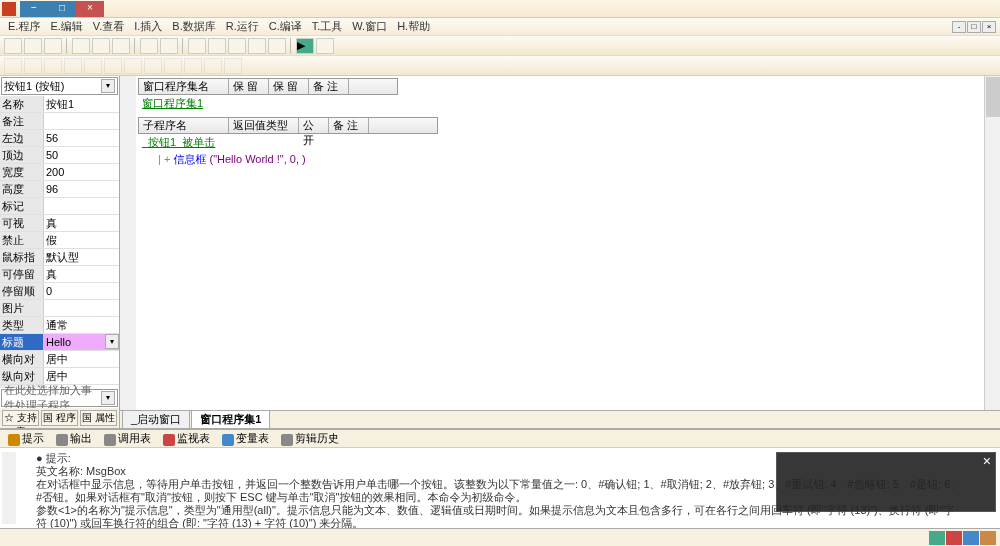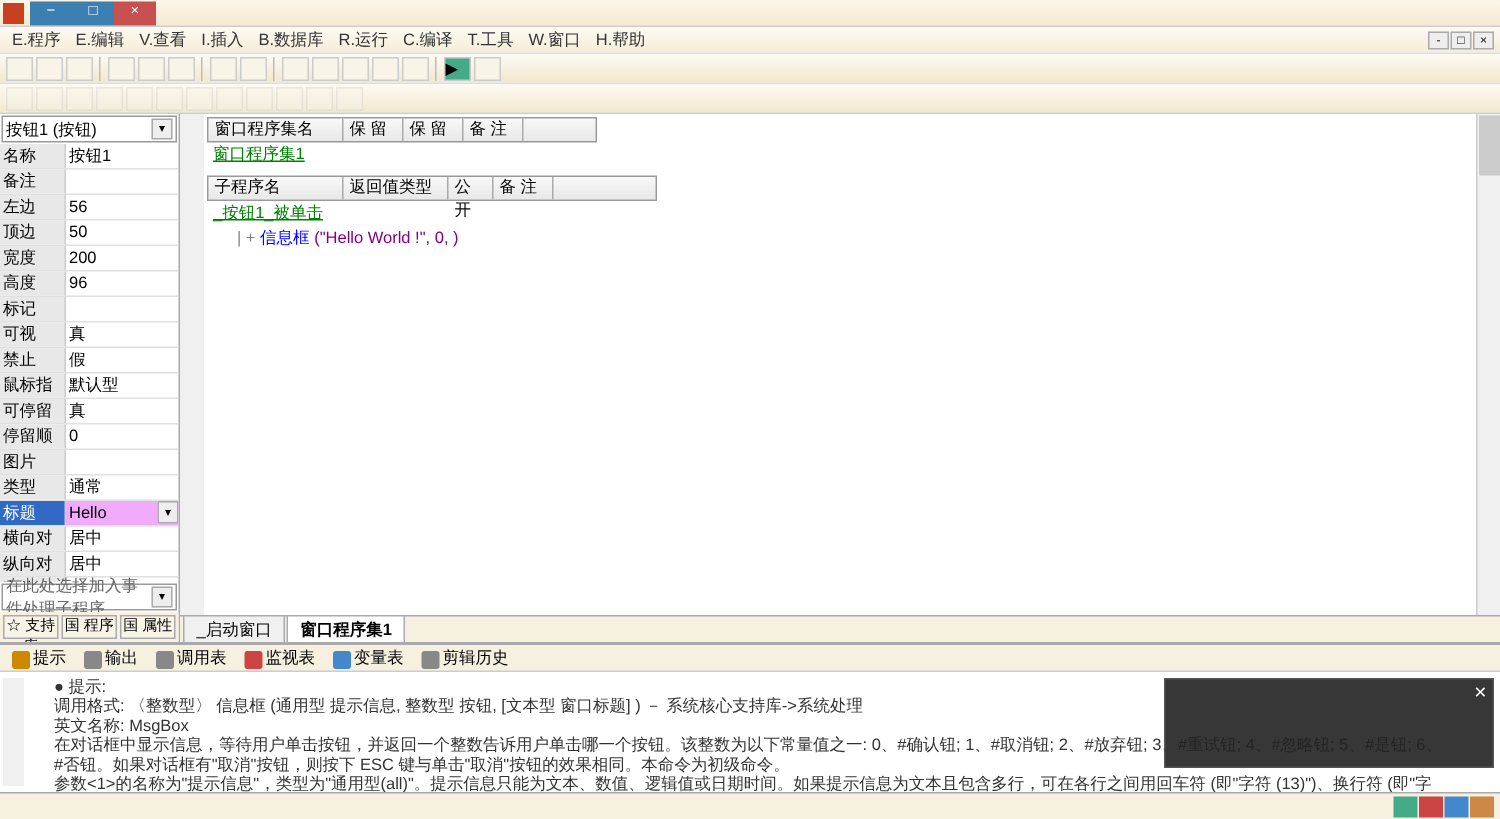--- a/index.html
+++ b/index.html
@@ -286,21 +286,20 @@
         <span>变量表</span>
       </div>
     <div class="btab">
         <div class="ico"></div>
         <span>剪辑历史</span>
       </div>
   </div>
   <div class="helptext">
     <div class="helpscroll"></div>
     <div>● 提示:</div>
-    <div>调用格式: 〈整数型〉 信息框 (通用型 提示信息, 整数型 按钮, [文本型 窗口标题] ) － 系统核心支持库-&gt;系统处理</div>
     <div>英文名称: MsgBox</div>
     <div>在对话框中显示信息，等待用户单击按钮，并返回一个整数告诉用户单击哪一个按钮。该整数为以下常量值之一: 0、#确认钮; 1、#取消钮; 2、#放弃钮; 3、#重试钮; 4、#忽略钮; 5、#是钮; 6、#否钮。如果对话框有"取消"按钮，则按下 ESC 键与单击"取消"按钮的效果相同。本命令为初级命令。</div>
     <div>参数&lt;1&gt;的名称为"提示信息"，类型为"通用型(all)"。提示信息只能为文本、数值、逻辑值或日期时间。如果提示信息为文本且包含多行，可在各行之间用回车符 (即"字符 (13)")、换行符 (即"字符 (10)") 或回车换行符的组合 (即: "字符 (13) + 字符 (10)") 来分隔。</div>
 
     <div class="notif">
       <div class="nx">×</div>
     </div>
   </div>
 </div>
 

